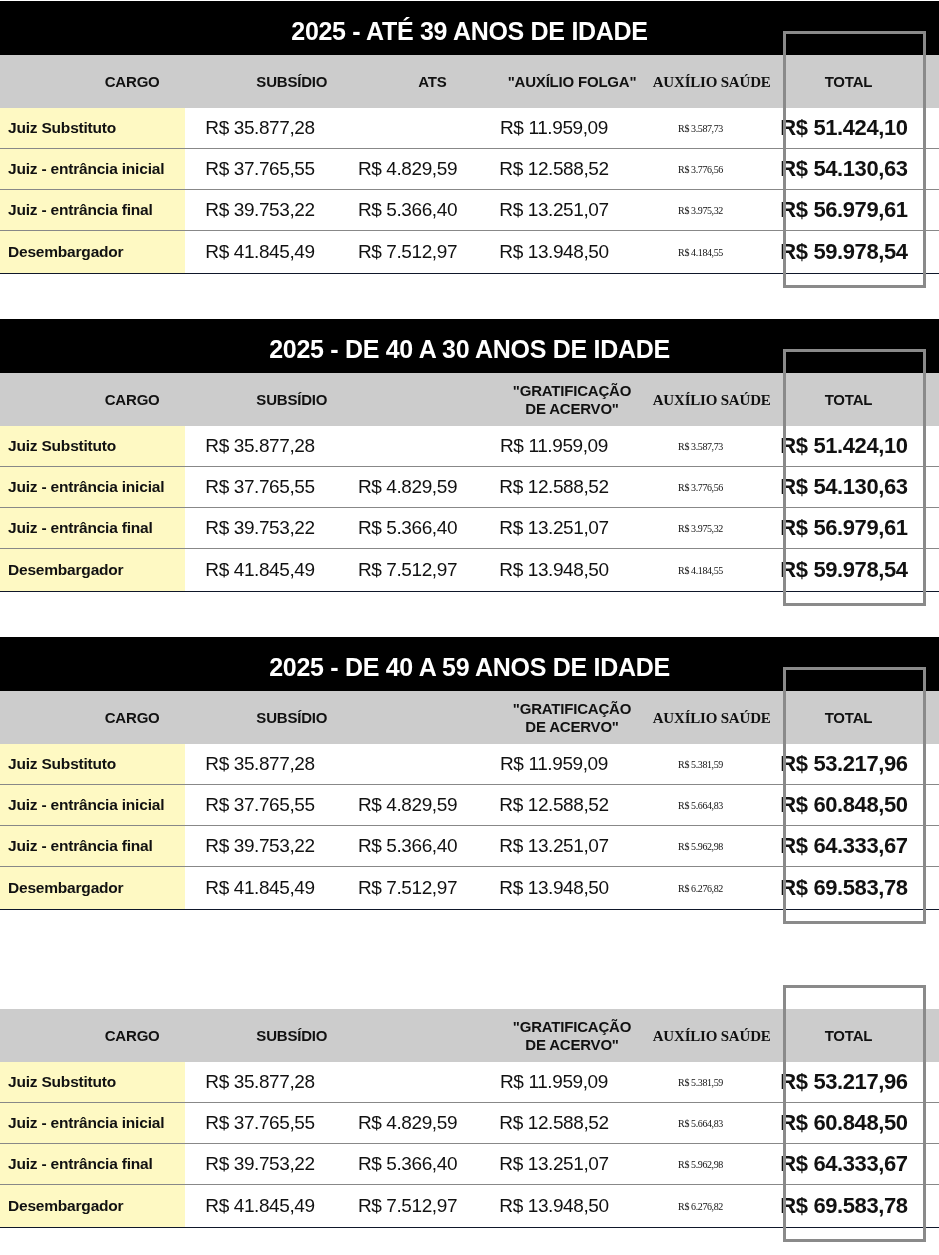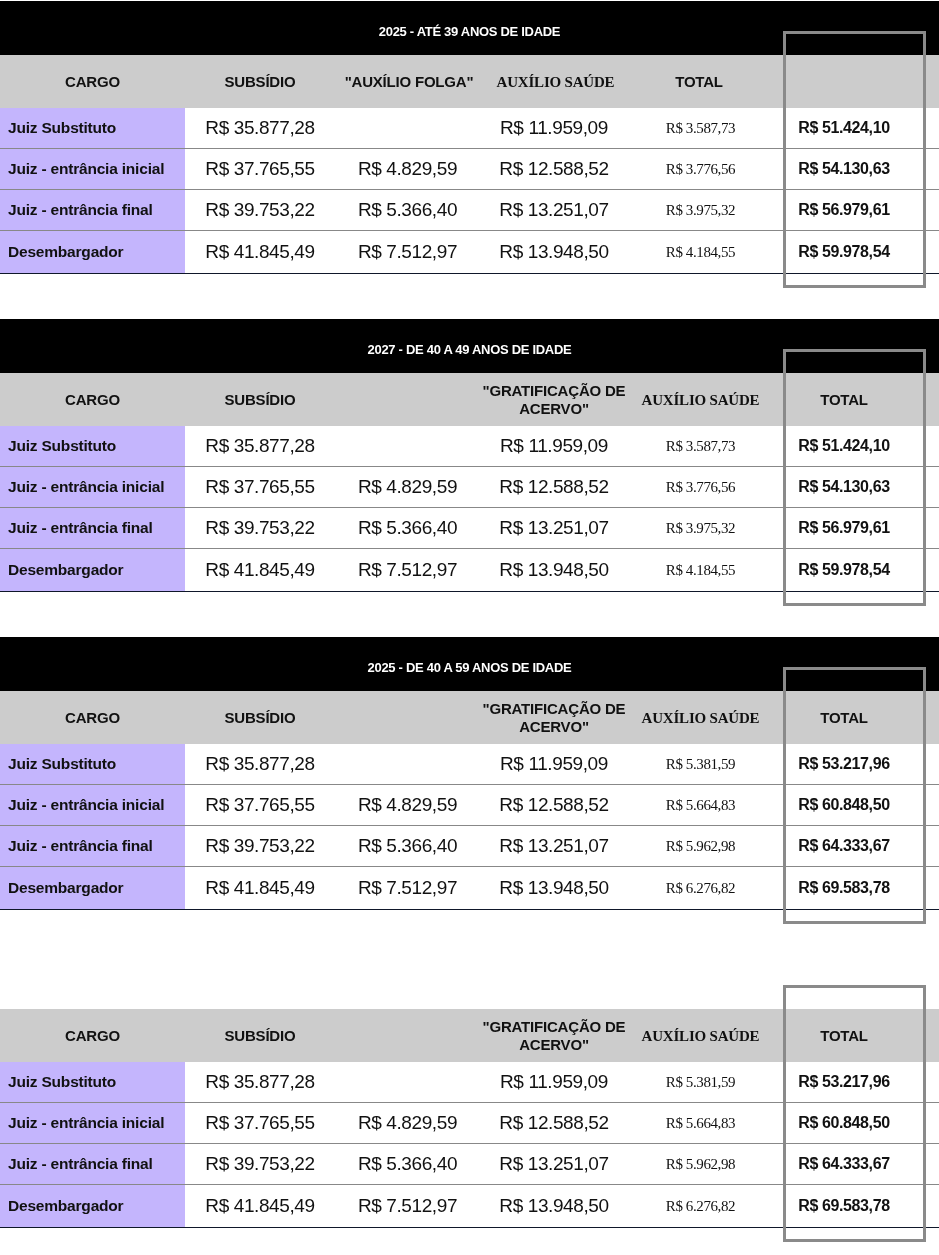--- a/index.html
+++ b/index.html
@@ -3,45 +3,45 @@
 <meta charset="utf-8">
 <style>
   * { box-sizing: border-box; margin: 0; padding: 0; }
   html, body { width: 939px; height: 1255px; background: #ffffff; overflow: hidden; }
   body { font-family: "Liberation Sans", sans-serif; color: #111; position: relative; }
 
   .section { position: absolute; left: 0; width: 939px; height: 290px; }
   .title-bar {
     position: absolute; left: 0; top: 0; width: 939px; height: 54px;
     background: #000; color: #fff;
-    font-weight: bold; font-size: 13px; letter-spacing: -0.3px;
+    font-weight: bold; font-size: 25px; letter-spacing: -0.3px;
     display: flex; align-items: center; justify-content: center;
     padding-top: 6px;
   }
   .header-row {
     position: absolute; left: 0; top: 54px; width: 939px; height: 53px;
-    background: #cccccc; display: flex;
+    background: #cccccc; display: flex; padding-left: 44px;
   }
   .hcell {
     display: flex; align-items: center; justify-content: center; text-align: center;
     font-weight: bold; font-size: 15px; color: #111; line-height: 18px; letter-spacing: -0.2px;
   }
   .rows { position: absolute; left: 0; top: 107px; width: 939px; }
   .row { display: flex; height: 41px; border-bottom: 1px solid #888; }
   .row:last-child { border-bottom: 1px solid #0f172a; height: 43px; }
   .cell {
     display: flex; align-items: center; justify-content: center;
     font-size: 19px; letter-spacing: -0.4px; color: #111;
   }
   .cell.cargo {
-    background: #c4b5fd; justify-content: flex-start; padding-left: 8px;
+    background: #fef9c3; justify-content: flex-start; padding-left: 8px;
     font-weight: bold; font-size: 15.5px; letter-spacing: -0.2px;
   }
-  .cell.saude { font-size: 15px; }
-  .cell.total { font-weight: bold; font-size: 16px; }
+  .cell.saude { font-size: 10px; }
+  .cell.total { font-weight: bold; font-size: 22px; }
 
   
   .c0 { width: 185px; }
   .c1 { width: 150px; }
   .c2 { width: 145px; }
   .c3 { width: 148px; }
   .c4 { width: 145px; font-family: Liberation Serif, serif; }
   .c5 { width: 142px; text-align: center; }
   .c6 { width: 24px; }
 
@@ -51,20 +51,21 @@
   }
 </style>
 </head>
 <body>
 
 <div class="section" style="top:1px;">
   <div class="title-bar">2025 - ATÉ 39 ANOS DE IDADE</div>
   <div class="header-row">
     <div class="hcell c0">CARGO</div>
     <div class="hcell c1">SUBSÍDIO</div>
+    <div class="hcell c2">ATS</div>
     <div class="hcell c3">"AUXÍLIO FOLGA"</div>
     <div class="hcell c4">AUXÍLIO SAÚDE</div>
     <div class="hcell c5">TOTAL</div>
     <div class="hcell c6"></div>
   </div>
   <div class="rows">
     <div class="row">
       <div class="cell cargo c0">Juiz Substituto</div>
       <div class="cell c1">R$ 35.877,28</div>
       <div class="cell c2"></div>
@@ -98,21 +99,21 @@
       <div class="cell c3">R$ 13.948,50</div>
       <div class="cell saude c4">R$ 4.184,55</div>
       <div class="cell total c5">R$ 59.978,54</div>
       <div class="cell c6"></div>
     </div>
   </div>
   <div class="total-frame"></div>
 </div>
 
 <div class="section" style="top:319px;">
-  <div class="title-bar">2027 - DE 40 A 49 ANOS DE IDADE</div>
+  <div class="title-bar">2025 - DE 40 A 30 ANOS DE IDADE</div>
   <div class="header-row">
     <div class="hcell c0">CARGO</div>
     <div class="hcell c1">SUBSÍDIO</div>
     <div class="hcell c2"></div>
     <div class="hcell c3">"GRATIFICAÇÃO DE ACERVO"</div>
     <div class="hcell c4">AUXÍLIO SAÚDE</div>
     <div class="hcell c5">TOTAL</div>
     <div class="hcell c6"></div>
   </div>
   <div class="rows">

